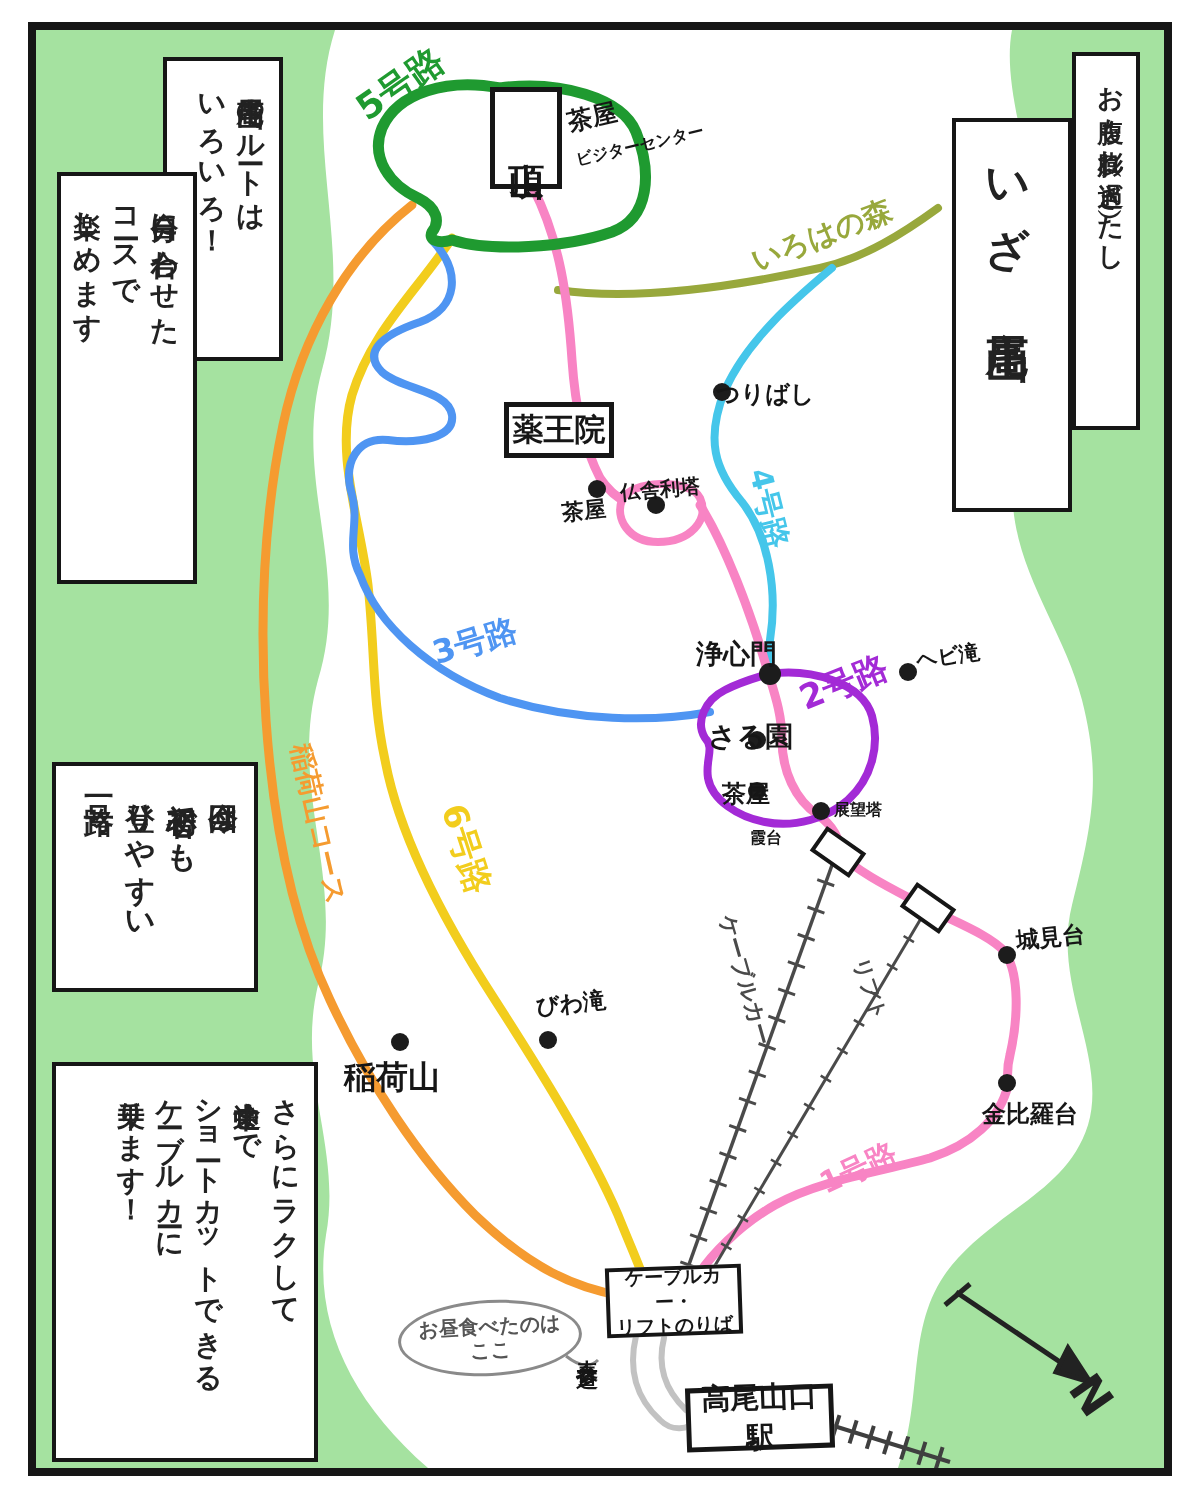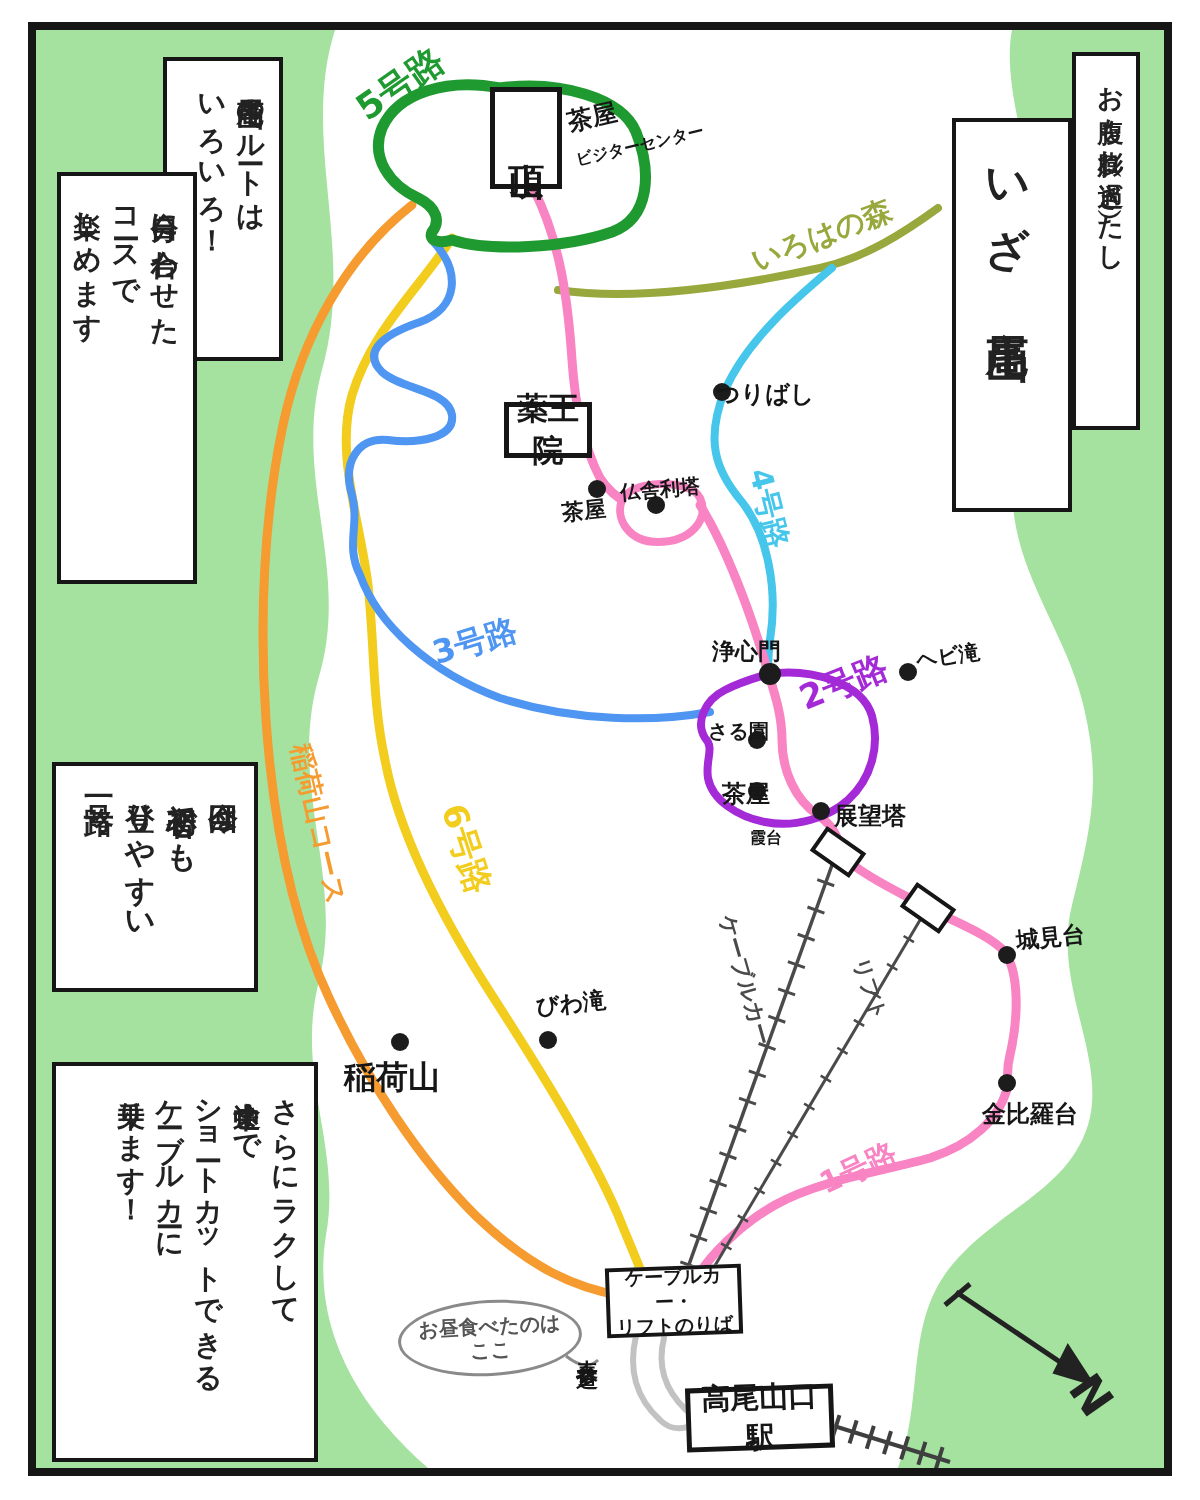--- a/index.html
+++ b/index.html
@@ -15,21 +15,21 @@
 .lbl{position:absolute;font-weight:bold;white-space:pre-line;z-index:3;color:#161616}
 
 .note-routes{left:163px;top:57px;width:120px;height:304px;font-size:28px}
 .note-fit{left:57px;top:172px;width:140px;height:412px;font-size:28px}
 .note-beginner{left:52px;top:762px;width:206px;height:230px;font-size:30px}
 .note-shortcut{left:52px;top:1062px;width:266px;height:400px;font-size:28px;letter-spacing:1px}
 .note-belly{left:1072px;top:52px;width:68px;height:378px;font-size:26px;padding:12px 8px;letter-spacing:1px}
 .note-iza{left:952px;top:118px;width:120px;height:394px;font-size:44px;padding:18px 30px;letter-spacing:4px}
 
 .box-summit{left:490px;top:87px;width:72px;height:102px;font-size:36px}
-.box-yakuoin{left:504px;top:402px;width:88px;height:56px;font-size:31px}
+.box-yakuoin{left:504px;top:402px;width:110px;height:56px;font-size:31px}
 .box-noriba{left:606px;top:1266px;width:136px;height:70px;font-size:19px;border-width:4px;line-height:1.3;transform:rotate(-2deg)}
 .box-station{left:686px;top:1386px;width:148px;height:64px;font-size:29px;transform:rotate(-2deg)}
 
 .lbl-5go{left:352px;top:60px;font-size:36px;transform:rotate(-35deg)}
 .lbl-chaya-top{left:570px;top:78px;transform:rotate(-13deg);line-height:1.05}
 .lbl-chaya-top .t1{font-size:25px;display:block}
 .lbl-chaya-top .t2{font-size:16px;display:block}
 .lbl-iroha{left:748px;top:216px;font-size:29px;transform:rotate(-21deg)}
 .lbl-4go{left:728px;top:488px;font-size:30px;transform:rotate(76deg)}
 .lbl-3go{left:432px;top:620px;font-size:32px;transform:rotate(-17deg)}
@@ -37,26 +37,26 @@
 .lbl-inari{left:237px;top:806px;font-size:27px;transform:rotate(77deg)}
 .lbl-6go{left:420px;top:826px;font-size:34px;transform:rotate(72deg)}
 .lbl-1go{left:818px;top:1148px;font-size:30px;transform:rotate(-25deg)}
 .lbl-cable{left:678px;top:965px;font-size:22px;transform:rotate(74deg)}
 .lbl-lift{left:838px;top:975px;font-size:21px;transform:rotate(71deg)}
 .lbl-omote{left:572px;top:1342px;font-size:22px;writing-mode:vertical-rl;text-orientation:upright;letter-spacing:4px}
 
 .lbl-tsuribashi{left:716px;top:378px;font-size:24px}
 .lbl-chaya-mid{left:562px;top:496px;font-size:22px;transform:rotate(-6deg)}
 .lbl-busshari{left:620px;top:476px;font-size:20px;transform:rotate(-5deg)}
-.lbl-joshinmon{left:712px;top:636px;font-size:23px}
+.lbl-joshinmon{left:696px;top:636px;font-size:27px}
 .lbl-hebitaki{left:916px;top:642px;font-size:21px;transform:rotate(-8deg)}
-.lbl-saruen{left:708px;top:718px;font-size:20px}
+.lbl-saruen{left:708px;top:718px;font-size:28px}
 .lbl-chaya-loop{left:722px;top:778px;font-size:24px}
 .lbl-kasumidai{left:750px;top:828px;font-size:16px}
-.lbl-tenboto{left:834px;top:800px;font-size:24px}
+.lbl-tenboto{left:834px;top:800px;font-size:16px}
 .lbl-shiromidai{left:1016px;top:922px;font-size:23px;transform:rotate(-6deg)}
 .lbl-konpira{left:982px;top:1098px;font-size:24px}
 .lbl-biwataki{left:536px;top:988px;font-size:23px;transform:rotate(-6deg)}
 .lbl-inariyama{left:344px;top:1056px;font-size:32px}
 .lbl-n{left:1072px;top:1368px;font-size:46px;transform:rotate(55deg);color:#222}
 .bubble{position:absolute;left:398px;top:1300px;width:184px;height:76px;border:3px solid #8a8a8a;
   border-radius:50%;display:flex;align-items:center;justify-content:center;font-size:20px;color:#555;
   font-weight:bold;white-space:pre-line;text-align:center;transform:rotate(-3deg);background:#fff;z-index:4;line-height:1.2}
 </style>
 </head>

